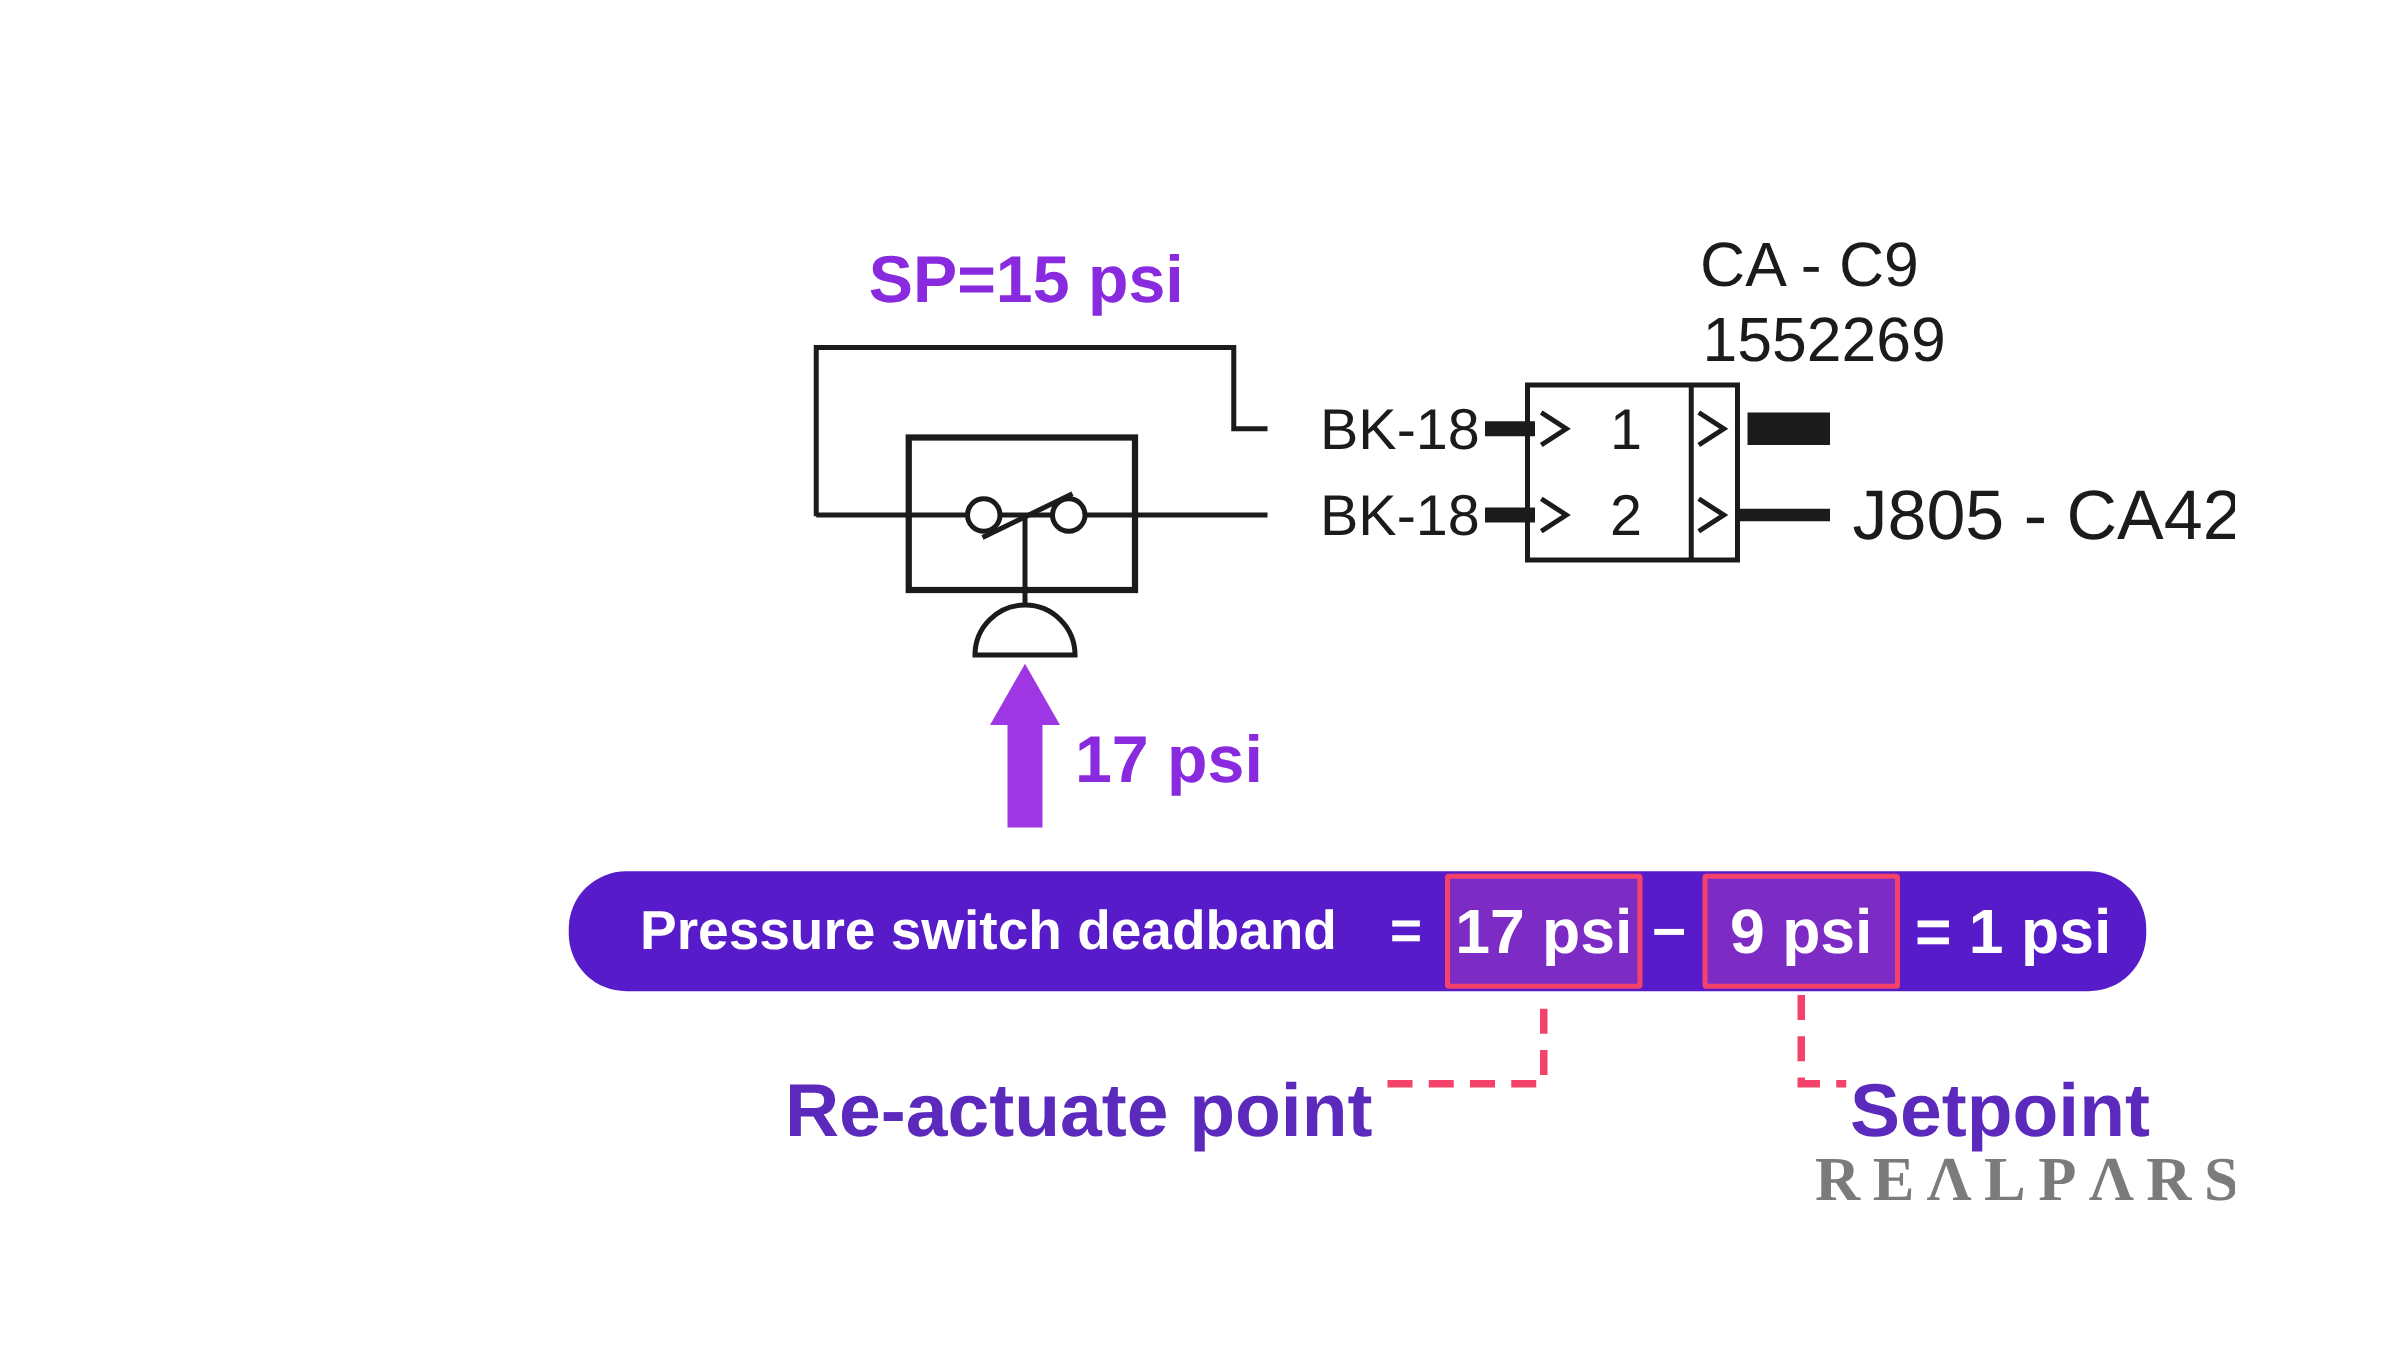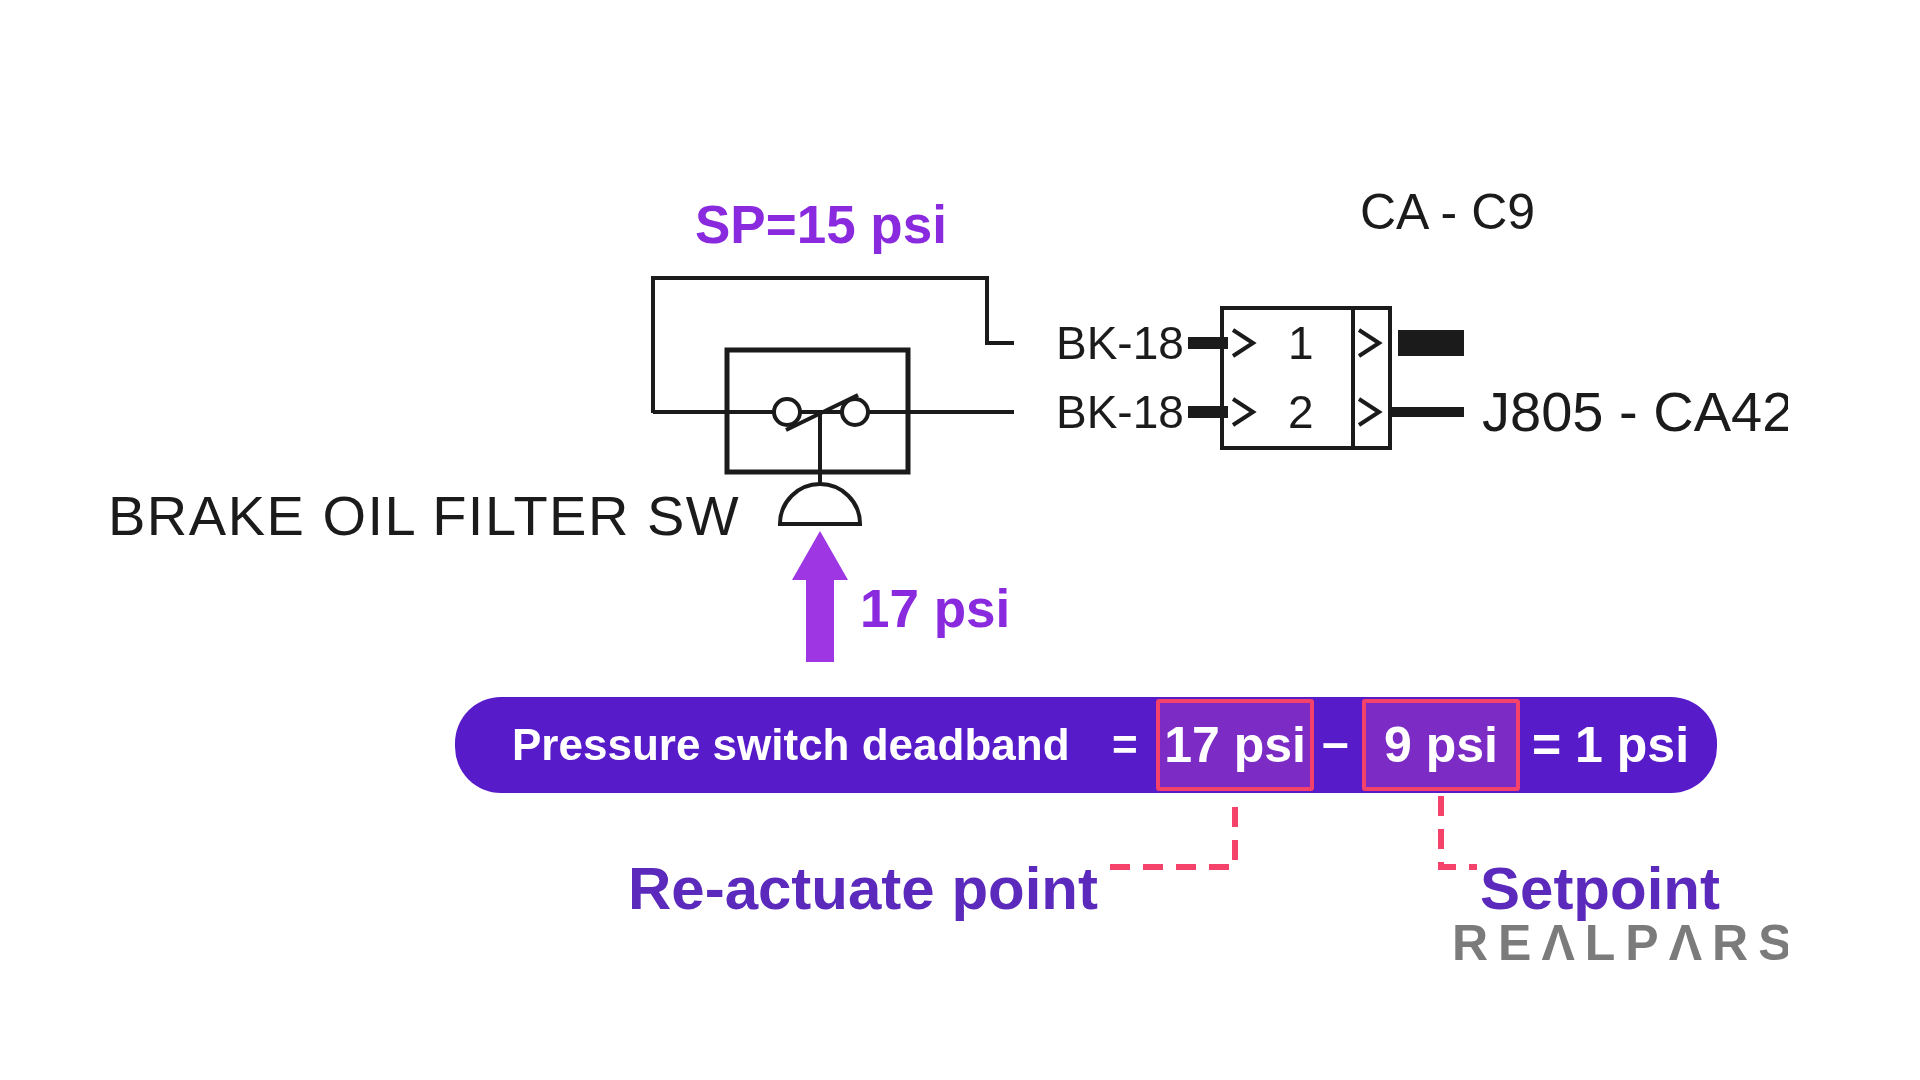--- a/index.html
+++ b/index.html
@@ -72,26 +72,26 @@
 
     <line class="wire-thick" x1="1398" y1="343" x2="1464" y2="343" stroke-width="26"></line>
     <line class="wire-thick" x1="1392" y1="412" x2="1464" y2="412" stroke-width="10"></line>
 
     <polyline class="dashed" points="1110,867 1235,867 1235,796"></polyline>
     <polyline class="dashed" points="1441,796 1441,867 1477,867"></polyline>
   </svg>
 
   <div class="lbl violet" style="left:695px;top:224px;font-size:53px;">SP=15 psi</div>
 
-  <div class="lbl black" style="left:108px;top:516px;font-size:56px;letter-spacing:1.5px;">BRAKE OIL FILTER SW</div>
 
   <div class="lbl violet" style="left:860px;top:608px;font-size:53px;">17 psi</div>
 
   <div class="lbl black" style="left:1360px;top:196px;font-size:50px;margin-top:16px;">CA - C9</div>
 
+  <div class="lbl black" style="left:1362px;top:272px;font-size:50px;">1552269</div>
 
   <div class="lbl black" style="left:1056px;top:343px;font-size:46px;">BK-18</div>
   <div class="lbl black" style="left:1056px;top:412px;font-size:46px;">BK-18</div>
 
   <div class="lbl black" style="left:1288px;top:343px;font-size:46px;">1</div>
   <div class="lbl black" style="left:1288px;top:412px;font-size:46px;">2</div>
 
   <div class="lbl black" style="left:1482px;top:412px;font-size:56px;text-align:center;">J805 - CA42</div>
 
   <div class="banner"></div>
@@ -108,15 +108,15 @@
   <div class="valbox" style="left:1362px;">
     <span>9 psi</span>
   </div>
 
   <div class="lbl banner-txt" style="left:1532px;top:745px;font-size:50px;">= 1 psi</div>
 
   <div class="lbl deep" style="left:540px;top:874px;width:558px;text-align:right;font-size:60px;">Re-actuate point</div>
 
   <div class="lbl deep" style="left:1480px;top:874px;font-size:60px;">Setpoint</div>
 
-  <div class="watermark" style="left:1452px;top:943px;">REΛLPΛRS</div>
+  <div class="watermark" style="left:1452px;top:943px;font-family:Liberation Serif, serif;">REΛLPΛRS</div>
 
 </div>
 
 </body></html>

